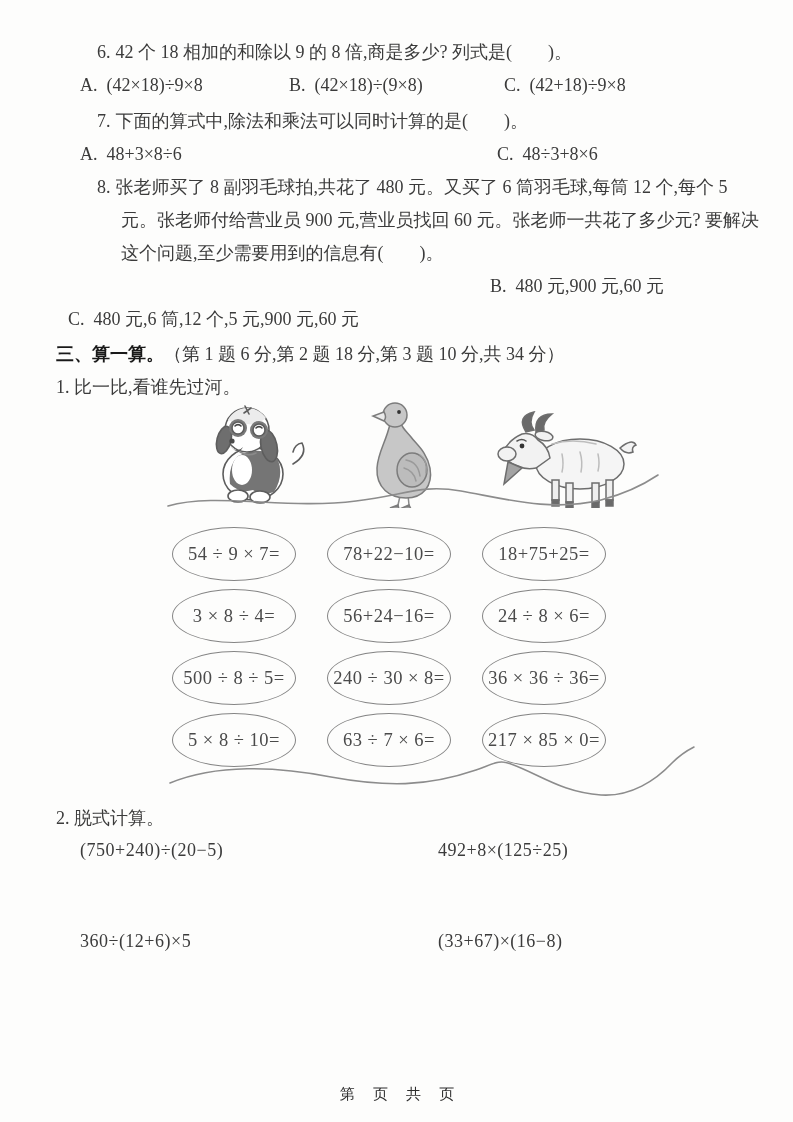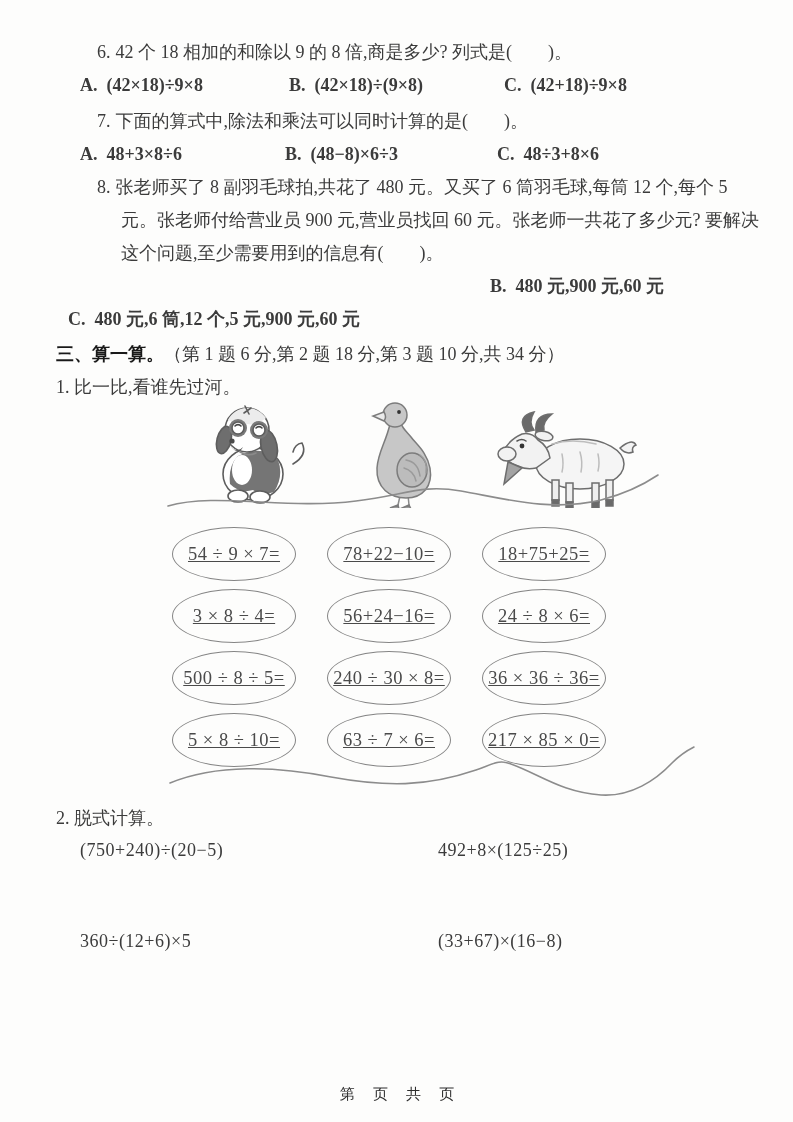--- a/index.html
+++ b/index.html
@@ -6,38 +6,38 @@
   .page{
     position:relative;width:793px;height:1122px;margin:0 auto;
     background:#fdfdfc;overflow:hidden;
     font-family:"Liberation Serif","DejaVu Serif",serif;
     color:#3b3b3b;
   }
   .content{position:absolute;left:56px;top:36px;width:706px;}
   .qstem{padding-left:24px;text-indent:-24px;line-height:33px;font-size:18px;margin-left:41px;}
   .qnum{margin-right:5px;}
   .optrow{position:relative;height:33px;font-size:18px;}
-  .opt{position:absolute;top:0;line-height:33px;white-space:nowrap;font-weight:bold;}
+  .opt{position:absolute;top:0;line-height:33px;white-space:nowrap;}
   .optlabel{margin-right:9px;}
   .sec-title{line-height:33px;font-size:18px;margin-top:2px;}
   .sec-title .bold{font-weight:bold;color:#191919;text-align:center;}
   .task-heading{line-height:33px;font-size:18px;}
   
   .river{position:relative;height:398px;width:706px;}
   .animal{position:absolute;}
   .wave-svg{position:absolute;left:0;top:0;pointer-events:none;}
   .oval-grid{
     position:absolute;left:116px;top:123px;
     display:grid;grid-template-columns:124px 124px 124px;
     grid-auto-rows:54px;column-gap:31px;row-gap:8px;
   }
   .oval{
     border:1.4px solid #858585;border-radius:50%;
     display:flex;align-items:center;justify-content:center;
-    font-size:18.5px;color:#4a4a4a;letter-spacing:.5px;white-space:nowrap;text-decoration:underline;
+    font-size:18.5px;color:#4a4a4a;letter-spacing:.5px;white-space:nowrap;
   }
   
   .exprrow{position:relative;height:31px;font-size:18px;}
   .expr{position:absolute;top:0;line-height:31px;white-space:nowrap;letter-spacing:.5px;}
   .footer{
     position:absolute;left:0;right:0;bottom:18px;text-align:center;
     font-size:15px;letter-spacing:7px;color:#2e2e2e;
     font-family:"Liberation Sans","DejaVu Sans",sans-serif;
     padding-left:8px;
   }
@@ -54,21 +54,20 @@
         <span class="opt" style="left:24px"><span class="optlabel">A.</span><span>(42×18)÷9×8</span></span>
         <span class="opt" style="left:233px"><span class="optlabel">B.</span><span>(42×18)÷(9×8)</span></span>
         <span class="opt" style="left:448px"><span class="optlabel">C.</span><span>(42+18)÷9×8</span></span>
       </div>
     </div>
 
     <div style="margin-top:3px;">
       <div class="qstem"><span class="qnum">7.</span><span>下面的算式中,除法和乘法可以同时计算的是(　　)。</span></div>
       <div class="optrow">
         <span class="opt" style="left:24px"><span class="optlabel">A.</span><span>48+3×8÷6</span></span>
-        <span class="opt" style="left:229px"><span class="optlabel">B.</span><span>(48−8)×6÷3</span></span>
         <span class="opt" style="left:441px"><span class="optlabel">C.</span><span>48÷3+8×6</span></span>
       </div>
     </div>
 
     <div>
       <div class="qstem"><span class="qnum">8.</span><span>张老师买了 8 副羽毛球拍,共花了 480 元。又买了 6 筒羽毛球,每筒 12 个,每个 5 元。张老师付给营业员 900 元,营业员找回 60 元。张老师一共花了多少元? 要解决这个问题,至少需要用到的信息有(　　)。</span></div>
       <div class="optrow">
         <span class="opt" style="left:434px"><span class="optlabel">B.</span><span>480 元,900 元,60 元</span></span>
       </div>
       <div class="optrow">

